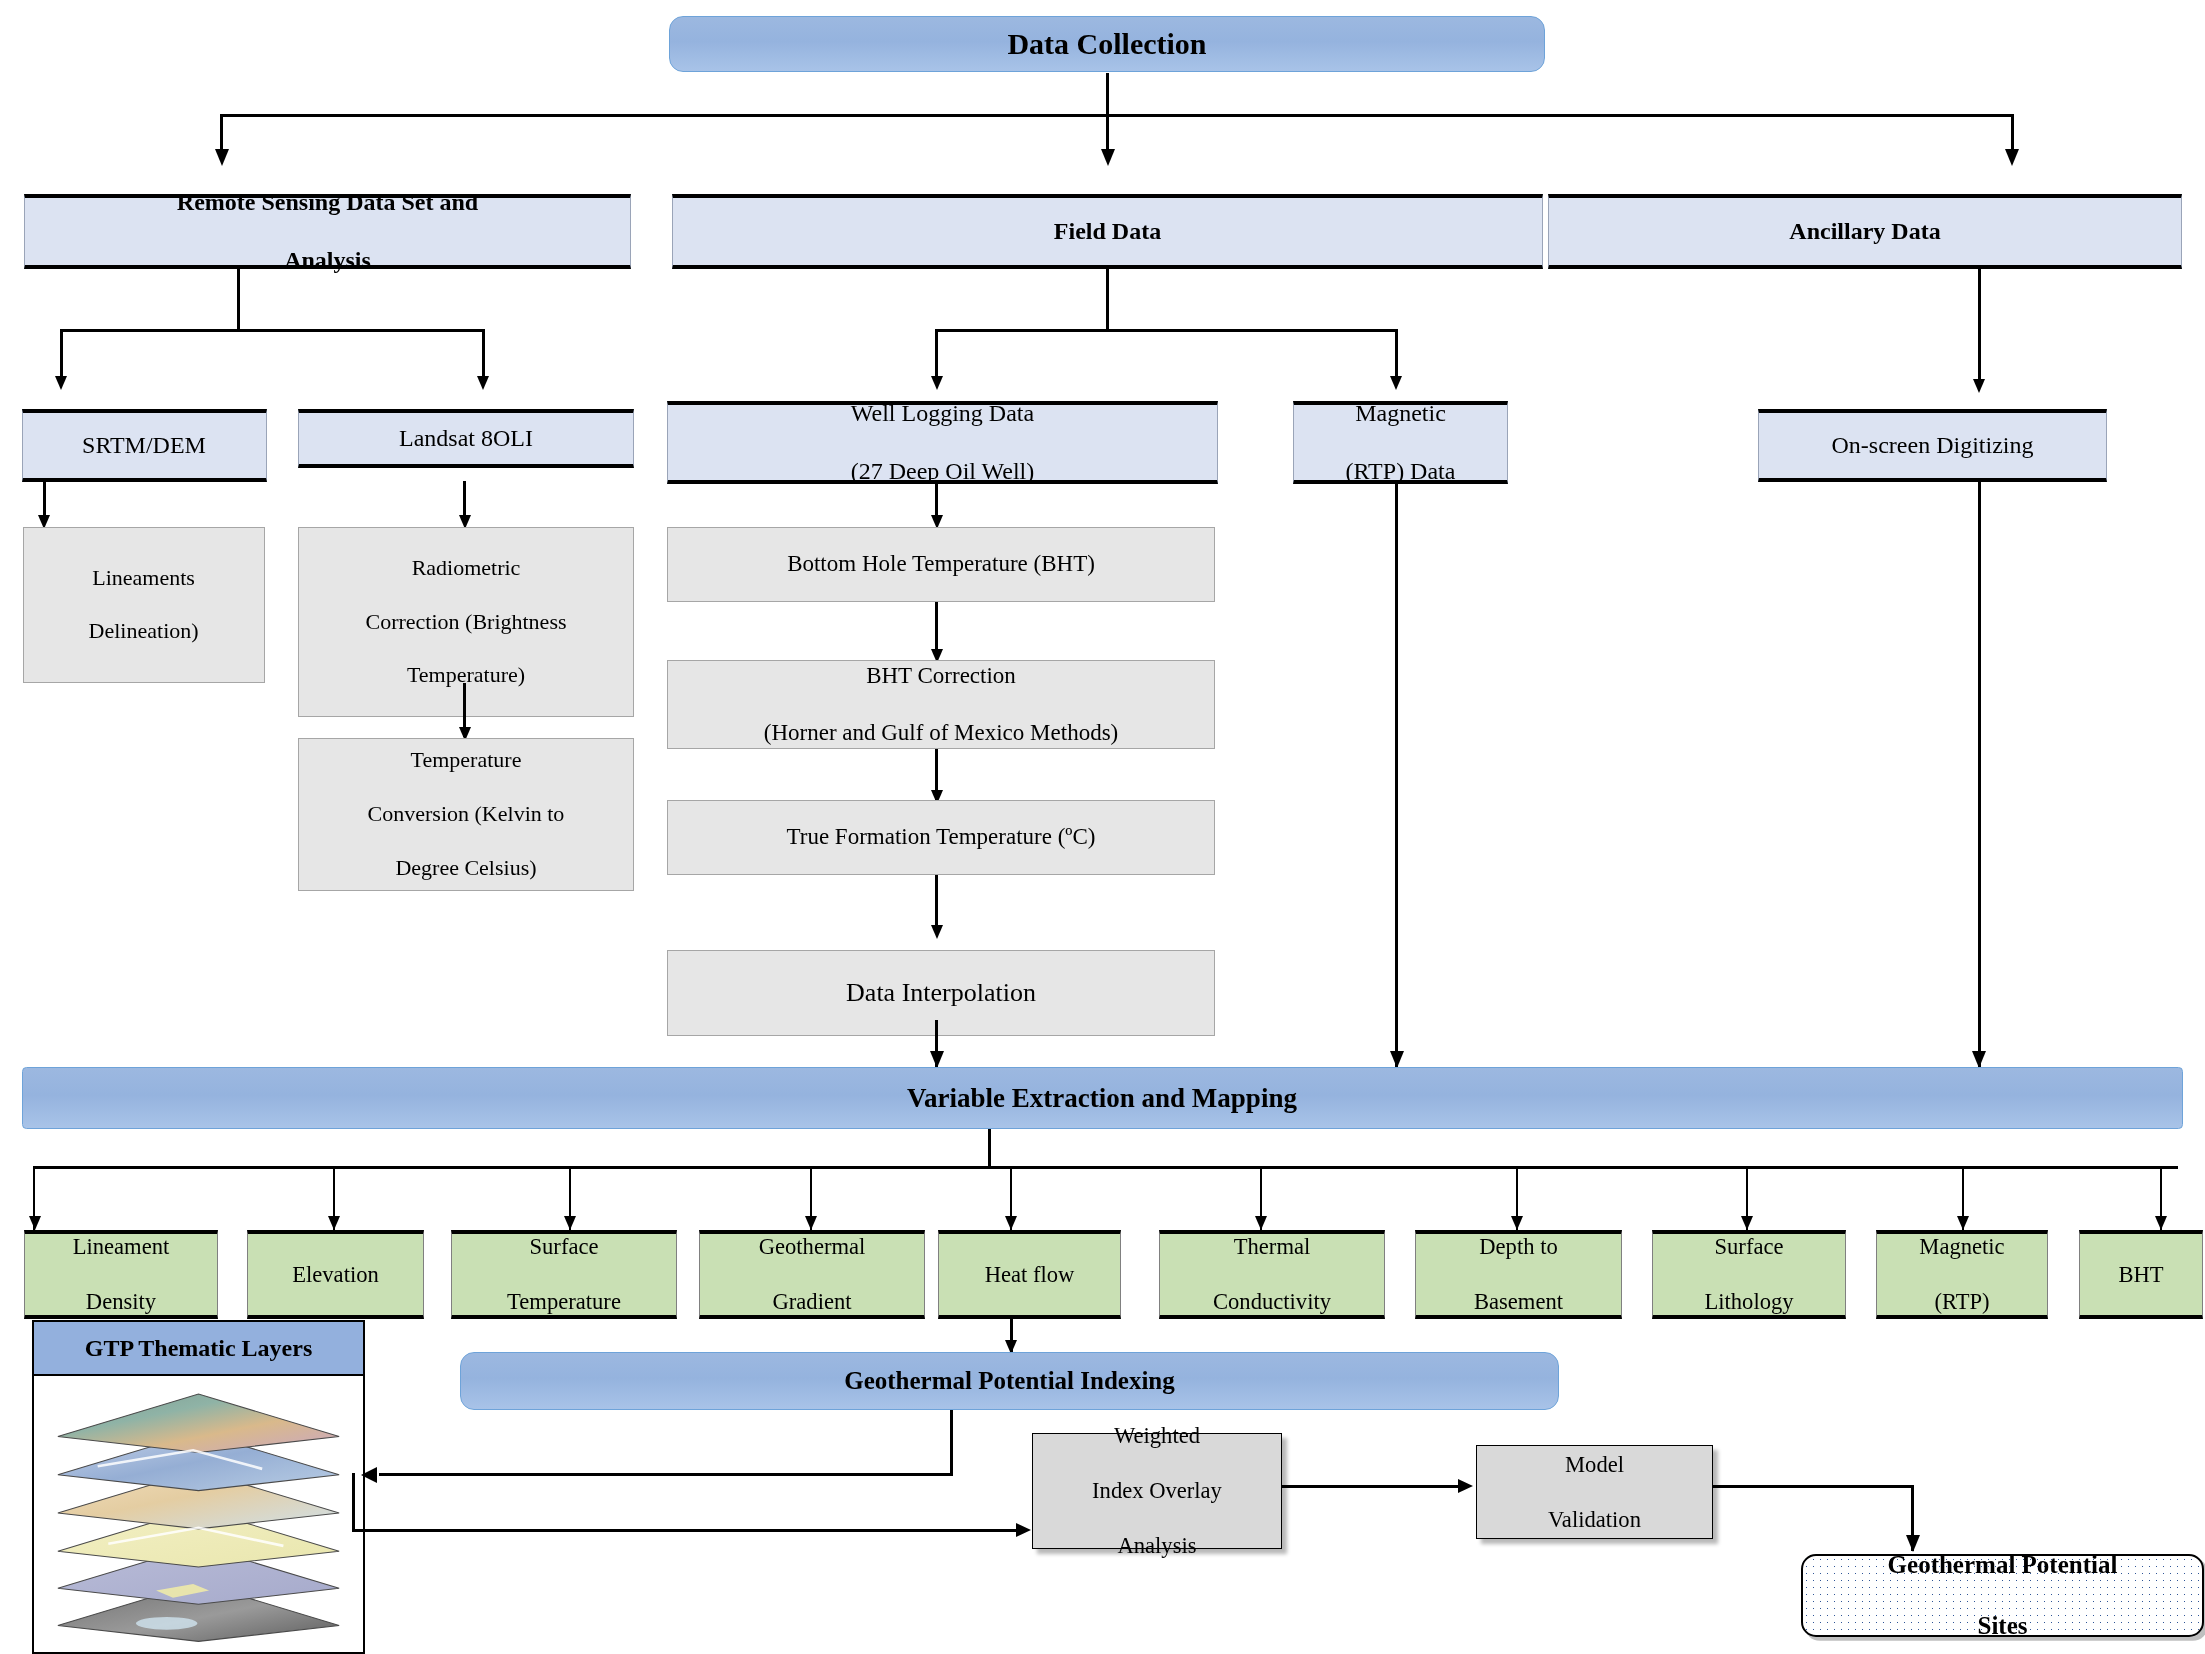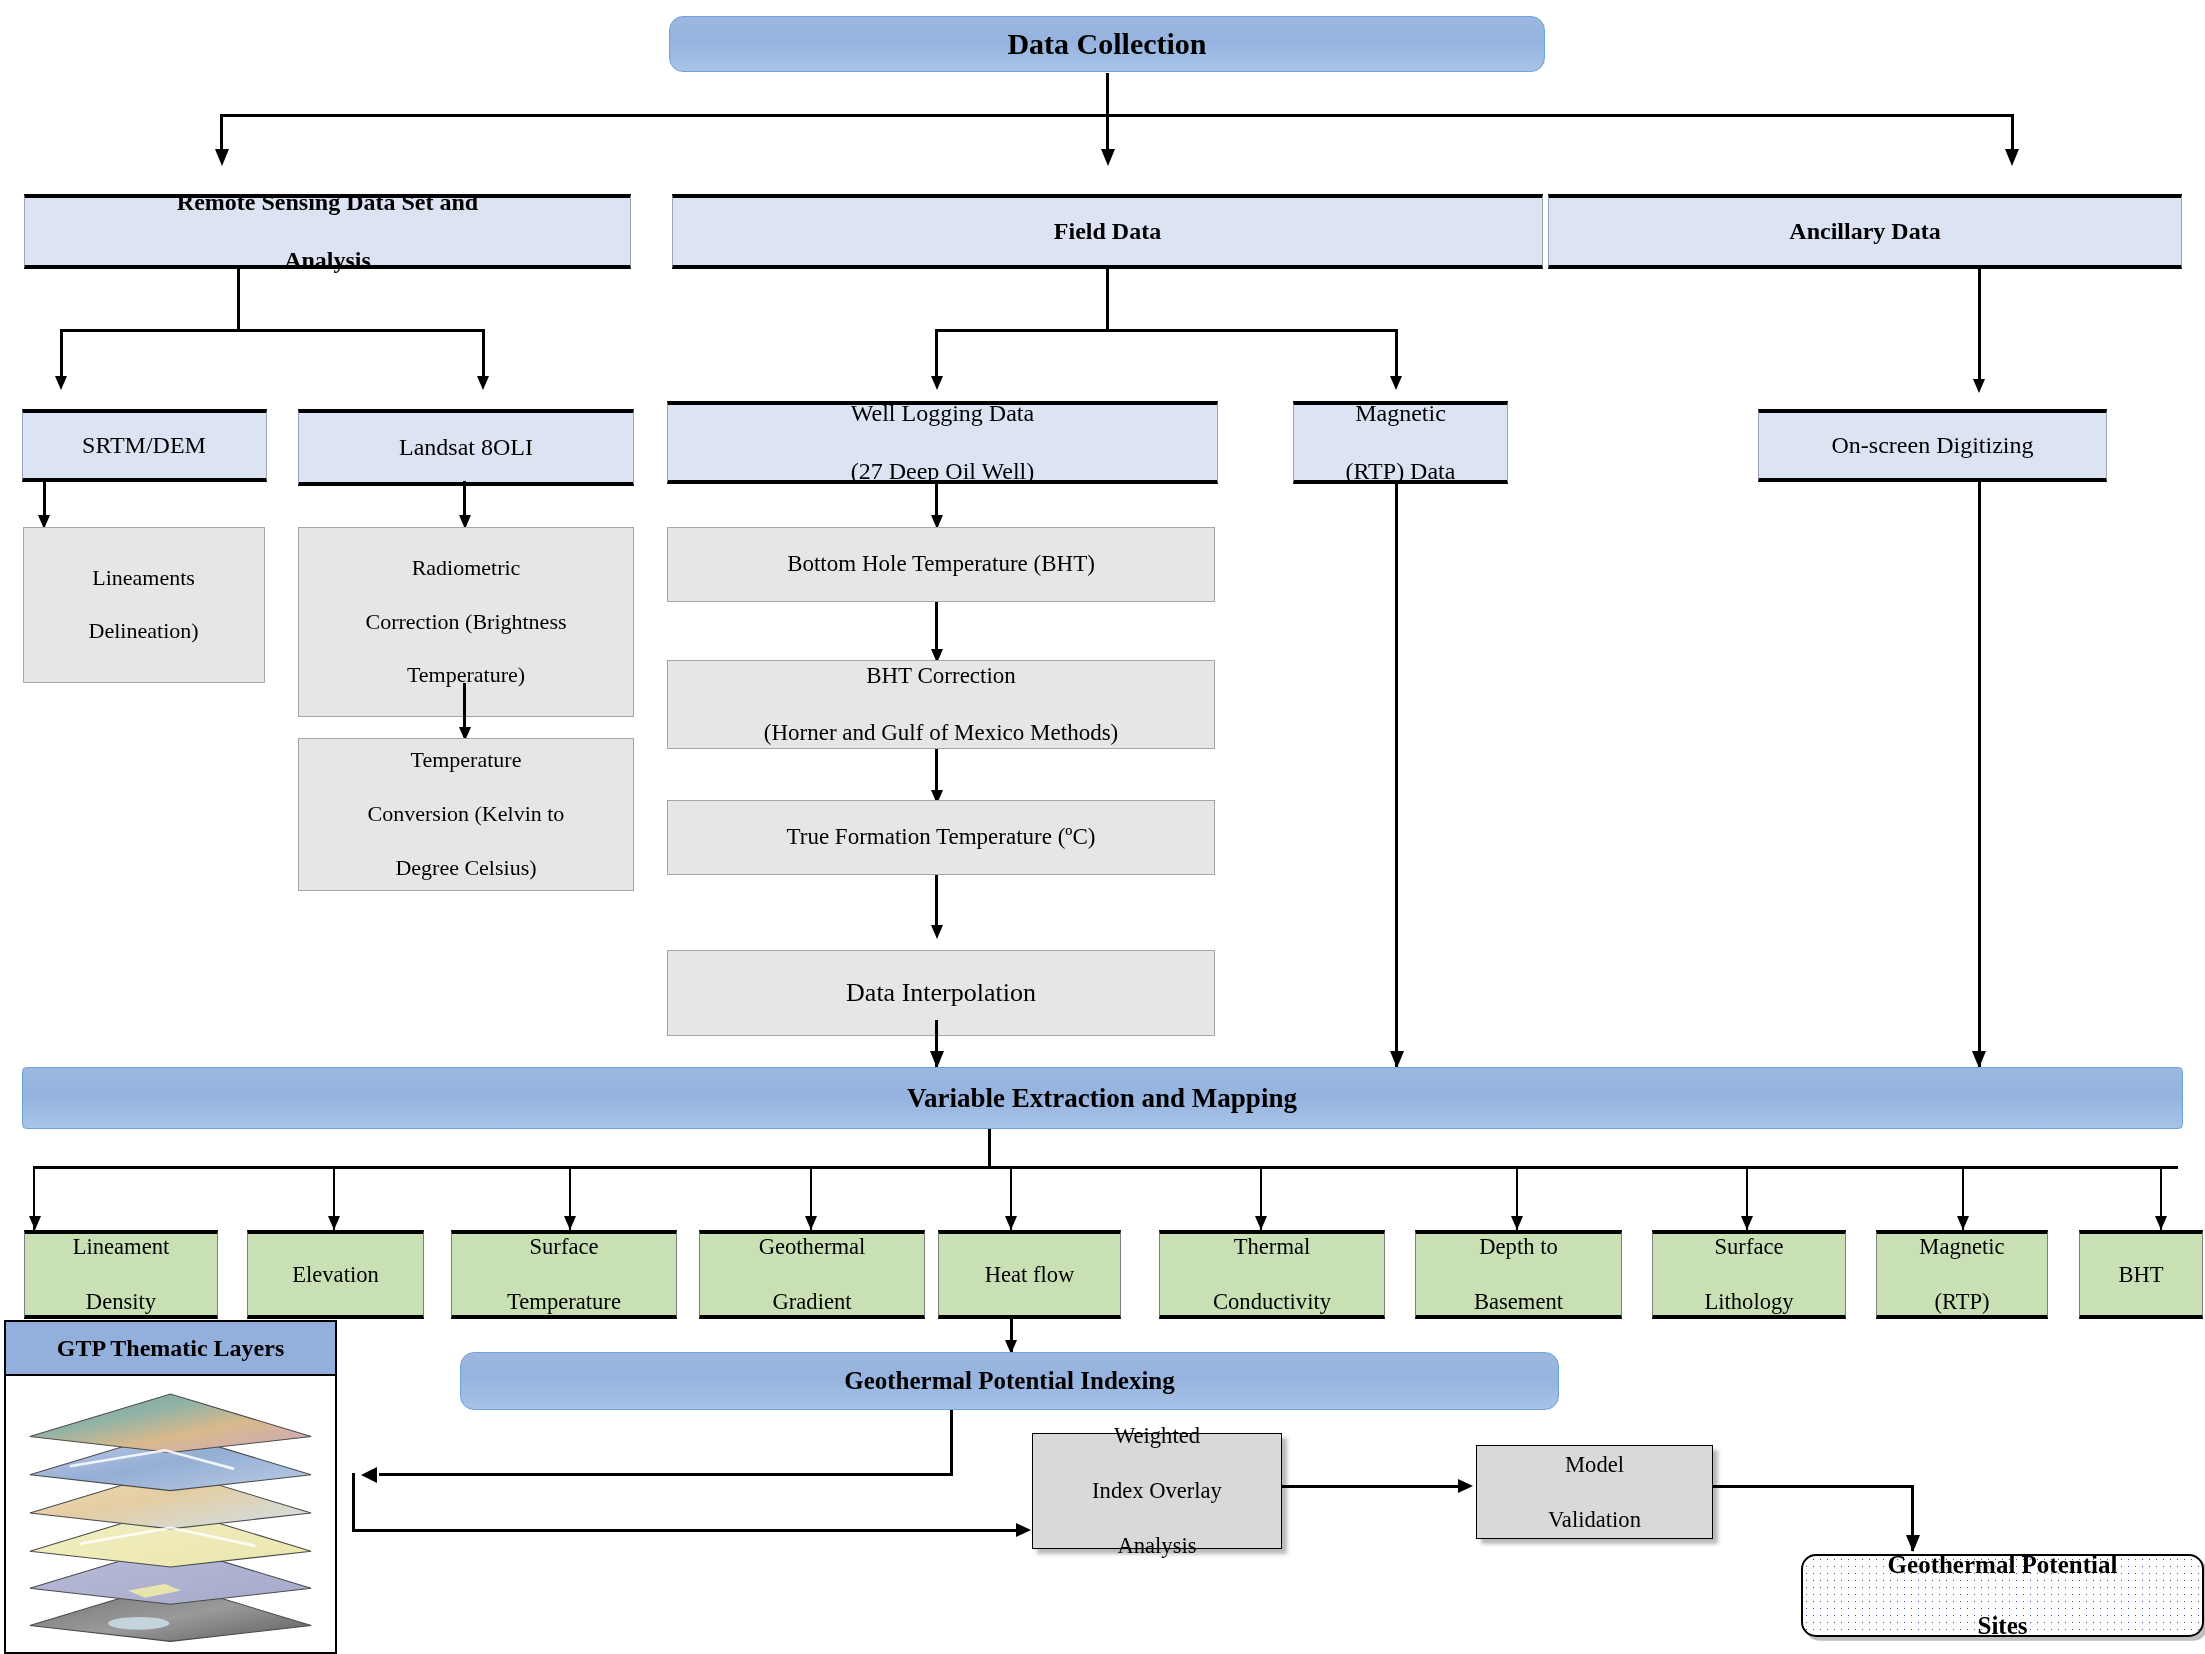--- a/index.html
+++ b/index.html
@@ -123,21 +123,21 @@
   <div class="arw-d sm" style="left:931px;top:376px;"></div>
   <div class="arw-d sm" style="left:1390px;top:376px;"></div>
 
   <div class="ln vl" style="left:1978px;top:269px;height:116px;"></div>
   <div class="arw-d sm" style="left:1973px;top:379px;"></div>
 
   <div class="node blue" style="left:21.5px;top:409px;width:245px;height:73px;font-size:24px;">
     <span>SRTM/DEM</span>
   </div>
 
-  <div class="node blue" style="left:298px;top:409px;width:336px;height:77px;font-size:24px;">
+  <div class="node blue" style="left:298px;top:409px;width:336px;height:59px;font-size:24px;">
     <span>Landsat 8OLI</span>
   </div>
 
   <div class="node blue" style="left:667px;top:401px;width:551px;height:83px;font-size:24px;">
     <span>
       <span>Well Logging Data</span><br>
       <span>(27 Deep Oil Well)</span>
     </span>
   </div>
 
@@ -306,21 +306,21 @@
     </span>
   </div>
 
   <div class="node green" style="left:2079px;top:1230px;width:124px;height:89px;font-size:22.6px;">
     <span>BHT</span>
   </div>
 
   <div class="ln vl" style="left:1010px;top:1318px;height:35px;"></div>
   <div class="arw-d sm" style="left:1005px;top:1340px;"></div>
 
-  <div class="gtp-wrap" style="left:4px;top:1320px;width:363px;height:333px;">
+  <div class="gtp-wrap" style="left:32px;top:1320px;width:363px;height:333px;">
     <div class="gtp-title" style="width:333px;height:54px;font-size:24px;">
       <span>GTP Thematic Layers</span>
     </div>
     <div class="gtp-body" style="top:54px;width:333px;height:280px;">
       <svg class="layer" viewBox="0 0 620 520" preserveAspectRatio="none">
         <defs>
           <linearGradient id="lgA" x1="0" y1="0" x2="1" y2="1">
             <stop offset="0%" stop-color="#7f9d93"></stop>
               <stop offset="35%" stop-color="#8fb3a6"></stop>
             <stop offset="62%" stop-color="#d9b98b"></stop>

